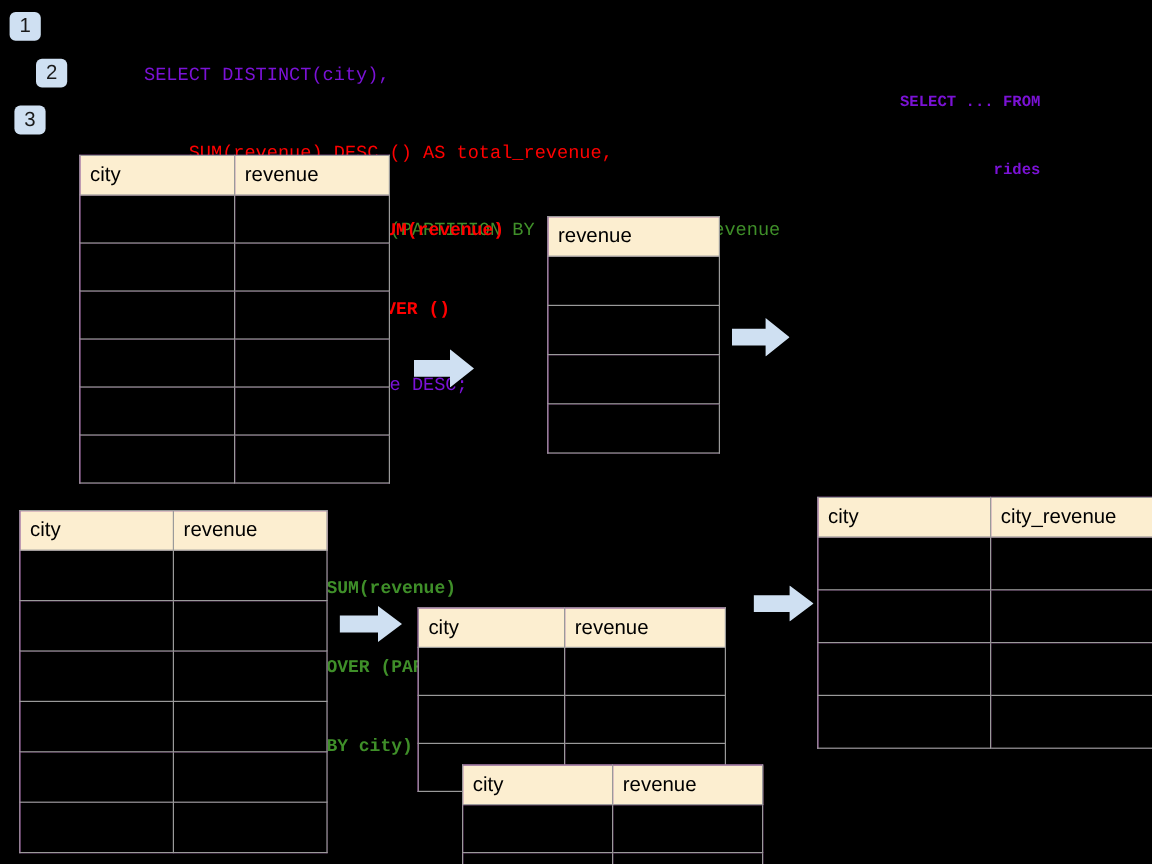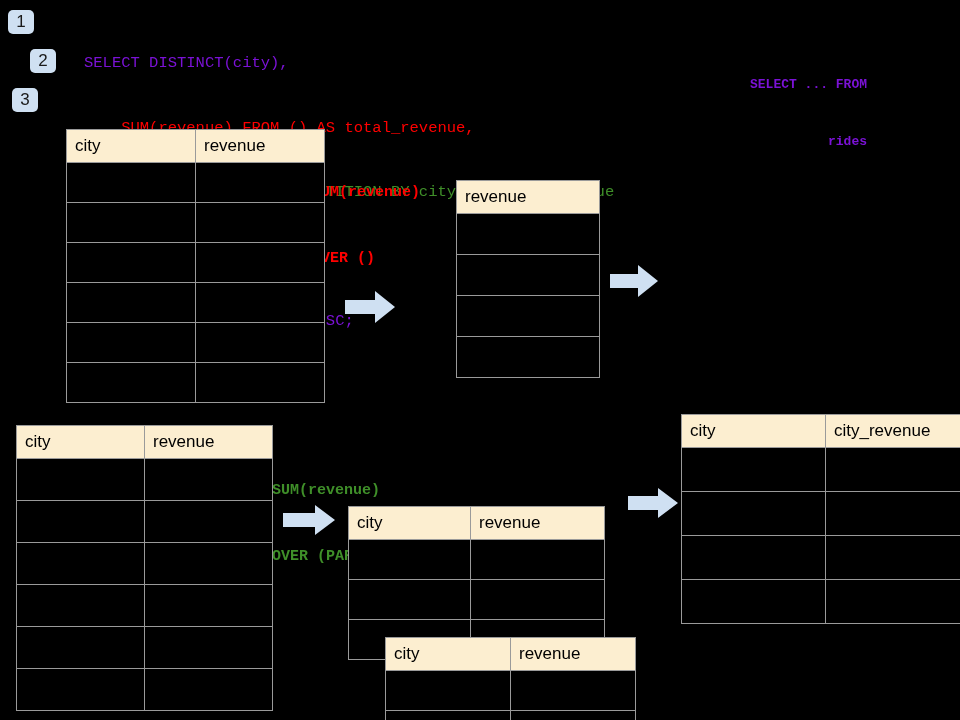--- a/index.html
+++ b/index.html
@@ -32,21 +32,21 @@
 
   
   .sql {
     position: absolute;
     font-family: "Liberation Mono", monospace;
     font-size: 15.5px;
     line-height: 21.5px;
     white-space: pre;
     letter-spacing: 0px;
   }
-  .sql-line { white-space: pre; }
+  .sql-line { white-space: pre; margin-left: 36px; }
   .c-purple { color: #7b12d6; }
   .c-red    { color: #ff0000; }
   .c-green  { color: #3f8f29; }
 
   .sql-side {
     position: absolute;
     font-family: "Liberation Mono", monospace;
     font-size: 13px;
     line-height: 19px;
     color: #7b12d6;
@@ -100,39 +100,40 @@
 <body>
 
 <div id="canvas">
 
   <div class="badge" style="left:8px;  top:10px;">1</div>
   <div class="badge" style="left:30px; top:49px;">2</div>
   <div class="badge" style="left:12px; top:88px;">3</div>
 
   <div class="sql" style="left:84px; top:10px;">
     <div class="sql-line c-purple">SELECT DISTINCT(city),</div>
-    <div class="sql-line c-red">    SUM(revenue) FROM () AS total_revenue,</div>
+    <div class="sql-line c-red">    SUM(revenue) DESC () AS total_revenue,</div>
     <div class="sql-line c-green">    SUM(revenue) OVER (PARTITION BY city) as city_revenue</div>
     <div class="sql-line c-purple">  FROM rides</div>
     <div class="sql-line c-purple">  ORDER by city_revenue DESC;</div>
   </div>
 
   <div class="sql-side" style="left:750px; top:37px;text-align:right;">
     <div>SELECT ... FROM</div>
     <div>rides</div>
   </div>
 
   <div class="annot red" style="left:312px; top:138px;">
     <div>SUM(revenue)</div>
     <div>OVER ()</div>
   </div>
 
   <div class="annot green" style="left:272px; top:436px;">
     <div>SUM(revenue)</div>
     <div>OVER (PARTITION</div>
+    <div>BY city)</div>
   </div>
 
   <table class="tbl" style="left:66px; top:129px; width:240px;">
     <thead>
       <tr>
         <th style="width:120px;">city</th>
         <th style="width:120px;">revenue</th>
       </tr>
     </thead>
     <tbody>

